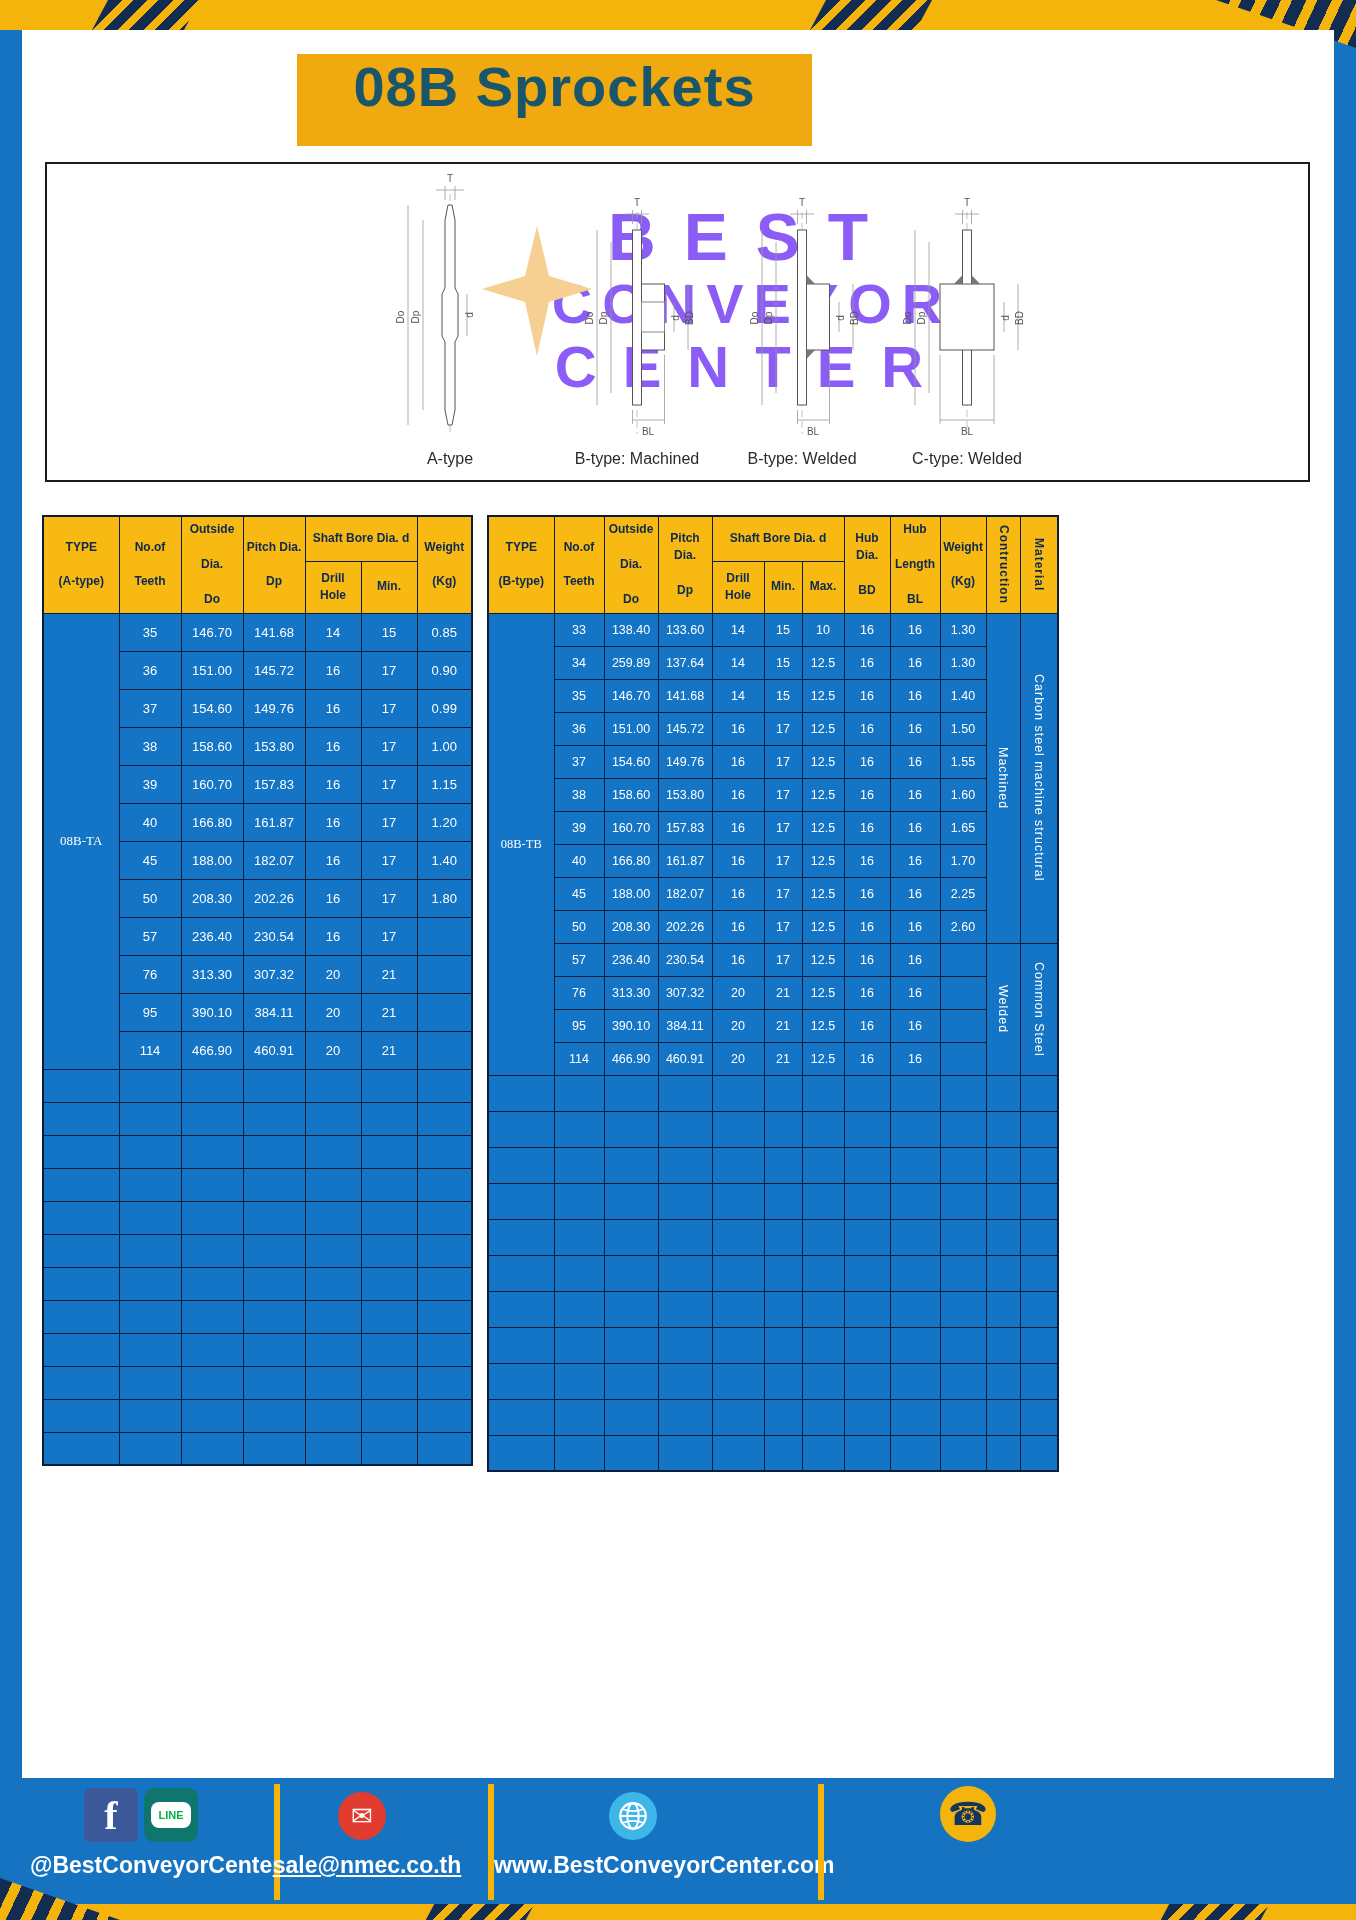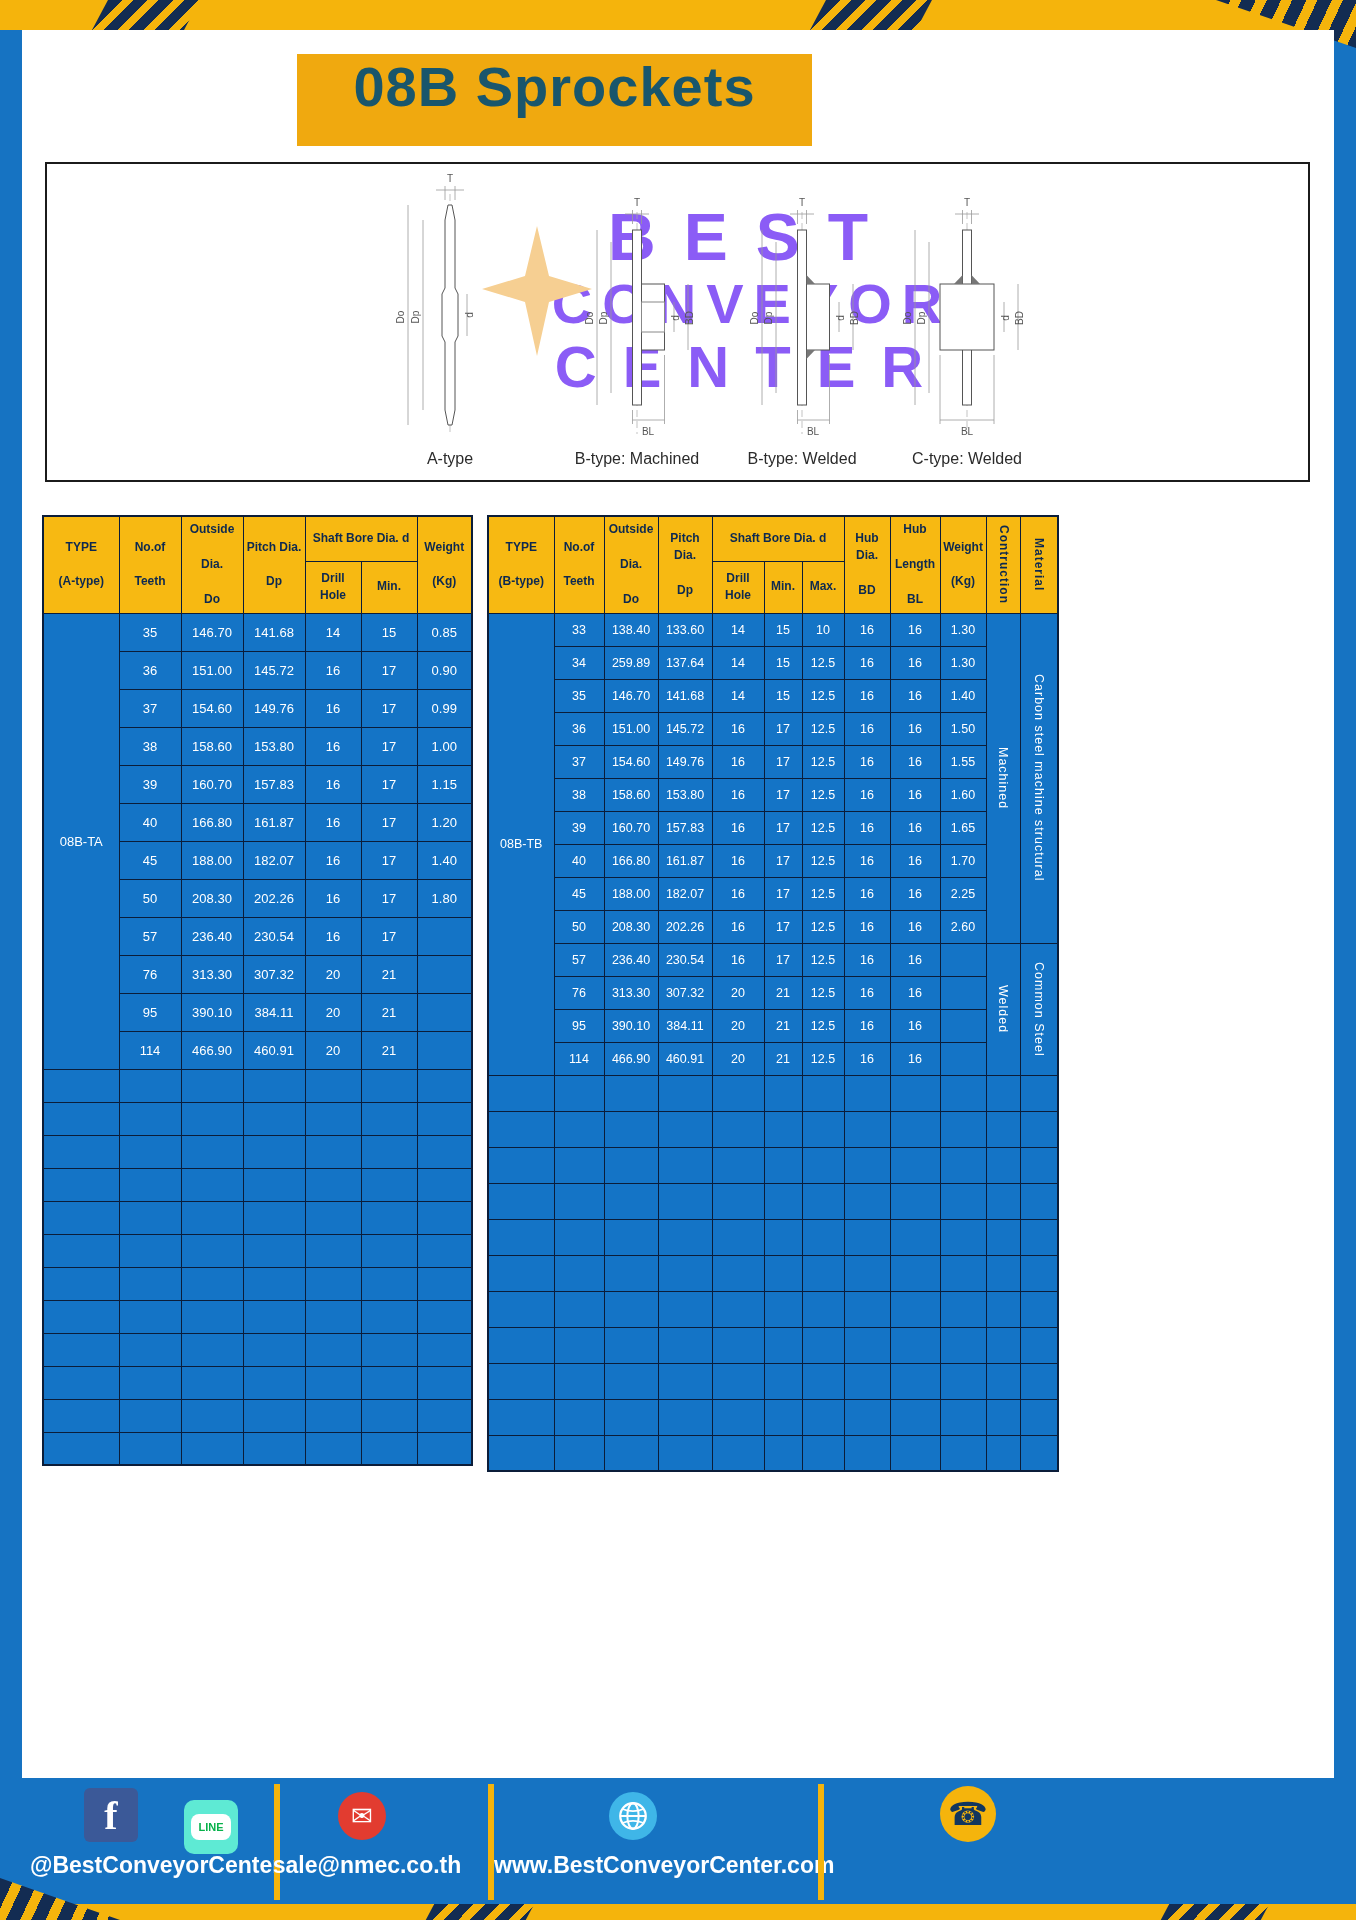--- a/index.html
+++ b/index.html
@@ -55,32 +55,32 @@
     text-align:center; vertical-align:middle; padding:0 2px;
   }
   #table-a td { font-size:13px; }
   #table-b td { font-size:12.5px; }
   tr.h-top { height:45px; }
   tr.h-bot { height:52px; }
   tr.row-a { height:38px; }
   tr.empty-a { height:33px; }
   tr.row-b { height:33px; }
   tr.empty-b { height:36px; }
-  td.type-cell { font-size:13px; }
+  td.type-cell { font-size:13px;font-family:Liberation Serif, serif; }
   td.vcell { writing-mode:vertical-rl; font-size:12px; letter-spacing:1px; padding:6px 2px; }
   th.vth { writing-mode:vertical-rl; letter-spacing:1px; padding:4px 2px; }
 
   
   .footer { position:absolute; left:22px; top:1778px; width:1312px; height:126px; }
   .f-sep { position:absolute; top:6px; width:6px; height:116px; background:#f5b40c; }
   .f-text { position:absolute; top:74px; color:#fff; font-weight:bold; font-size:23px; text-align:center; }
   .icon { position:absolute; display:flex; align-items:center; justify-content:center; }
   .fb-icon { left:62px; top:10px; width:54px; height:54px; background:#3b5998; border-radius:6px;
     color:#fff; font-size:40px; font-weight:bold; font-family:"Liberation Serif", serif; }
-  .line-icon { left:122px; top:22px; width:54px; height:54px; background:#5eead4; border-radius:10px;margin-left:40px; }
+  .line-icon { left:122px; top:10px; width:54px; height:54px; background:#0f766e; border-radius:10px; }
   .line-bubble { width:40px; height:26px; background:#fff; border-radius:8px;
     display:flex; align-items:center; justify-content:center;
     color:#06b14a; font-size:11px; font-weight:bold; }
   .mail-icon { left:316px; top:14px; width:48px; height:48px; background:#e23c30; border-radius:50%;
     color:#fff; font-size:26px; }
   .globe-icon { left:587px; top:14px; width:48px; height:48px; background:#3fb6e8; border-radius:50%; }
   .phone-icon { left:918px; top:8px; width:56px; height:56px; background:#f5b40c; border-radius:50%;
     color:#12365e; font-size:32px; }
 </style>
 </head>
@@ -828,21 +828,21 @@
     <div class="icon line-icon">
       <div class="line-bubble">
         <span>LINE</span>
       </div>
     </div>
     <div class="f-text" style="left:8px; width:248px;">@BestConveyorCenter</div>
 
     <div class="f-sep" style="left:252px;"></div>
 
     <div class="icon mail-icon">✉</div>
-    <div class="f-text" style="left:245px; width:200px;">sale@nmec.co.th</div>
+    <div class="f-text" style="left:245px; width:200px;text-decoration:underline;">sale@nmec.co.th</div>
 
     <div class="f-sep" style="left:466px;"></div>
 
     <div class="icon globe-icon">
       <svg width="34" height="34" viewBox="0 0 24 24">
         <circle cx="12" cy="12" r="9" fill="none" stroke="#fff" stroke-width="1.6"></circle>
         <ellipse cx="12" cy="12" rx="4" ry="9" fill="none" stroke="#fff" stroke-width="1.4"></ellipse>
         <line x1="3" y1="12" x2="21" y2="12" stroke="#fff" stroke-width="1.4"></line>
         <path d="M4.5,7 Q12,10 19.5,7 M4.5,17 Q12,14 19.5,17" fill="none" stroke="#fff" stroke-width="1.2"></path>
       </svg>

